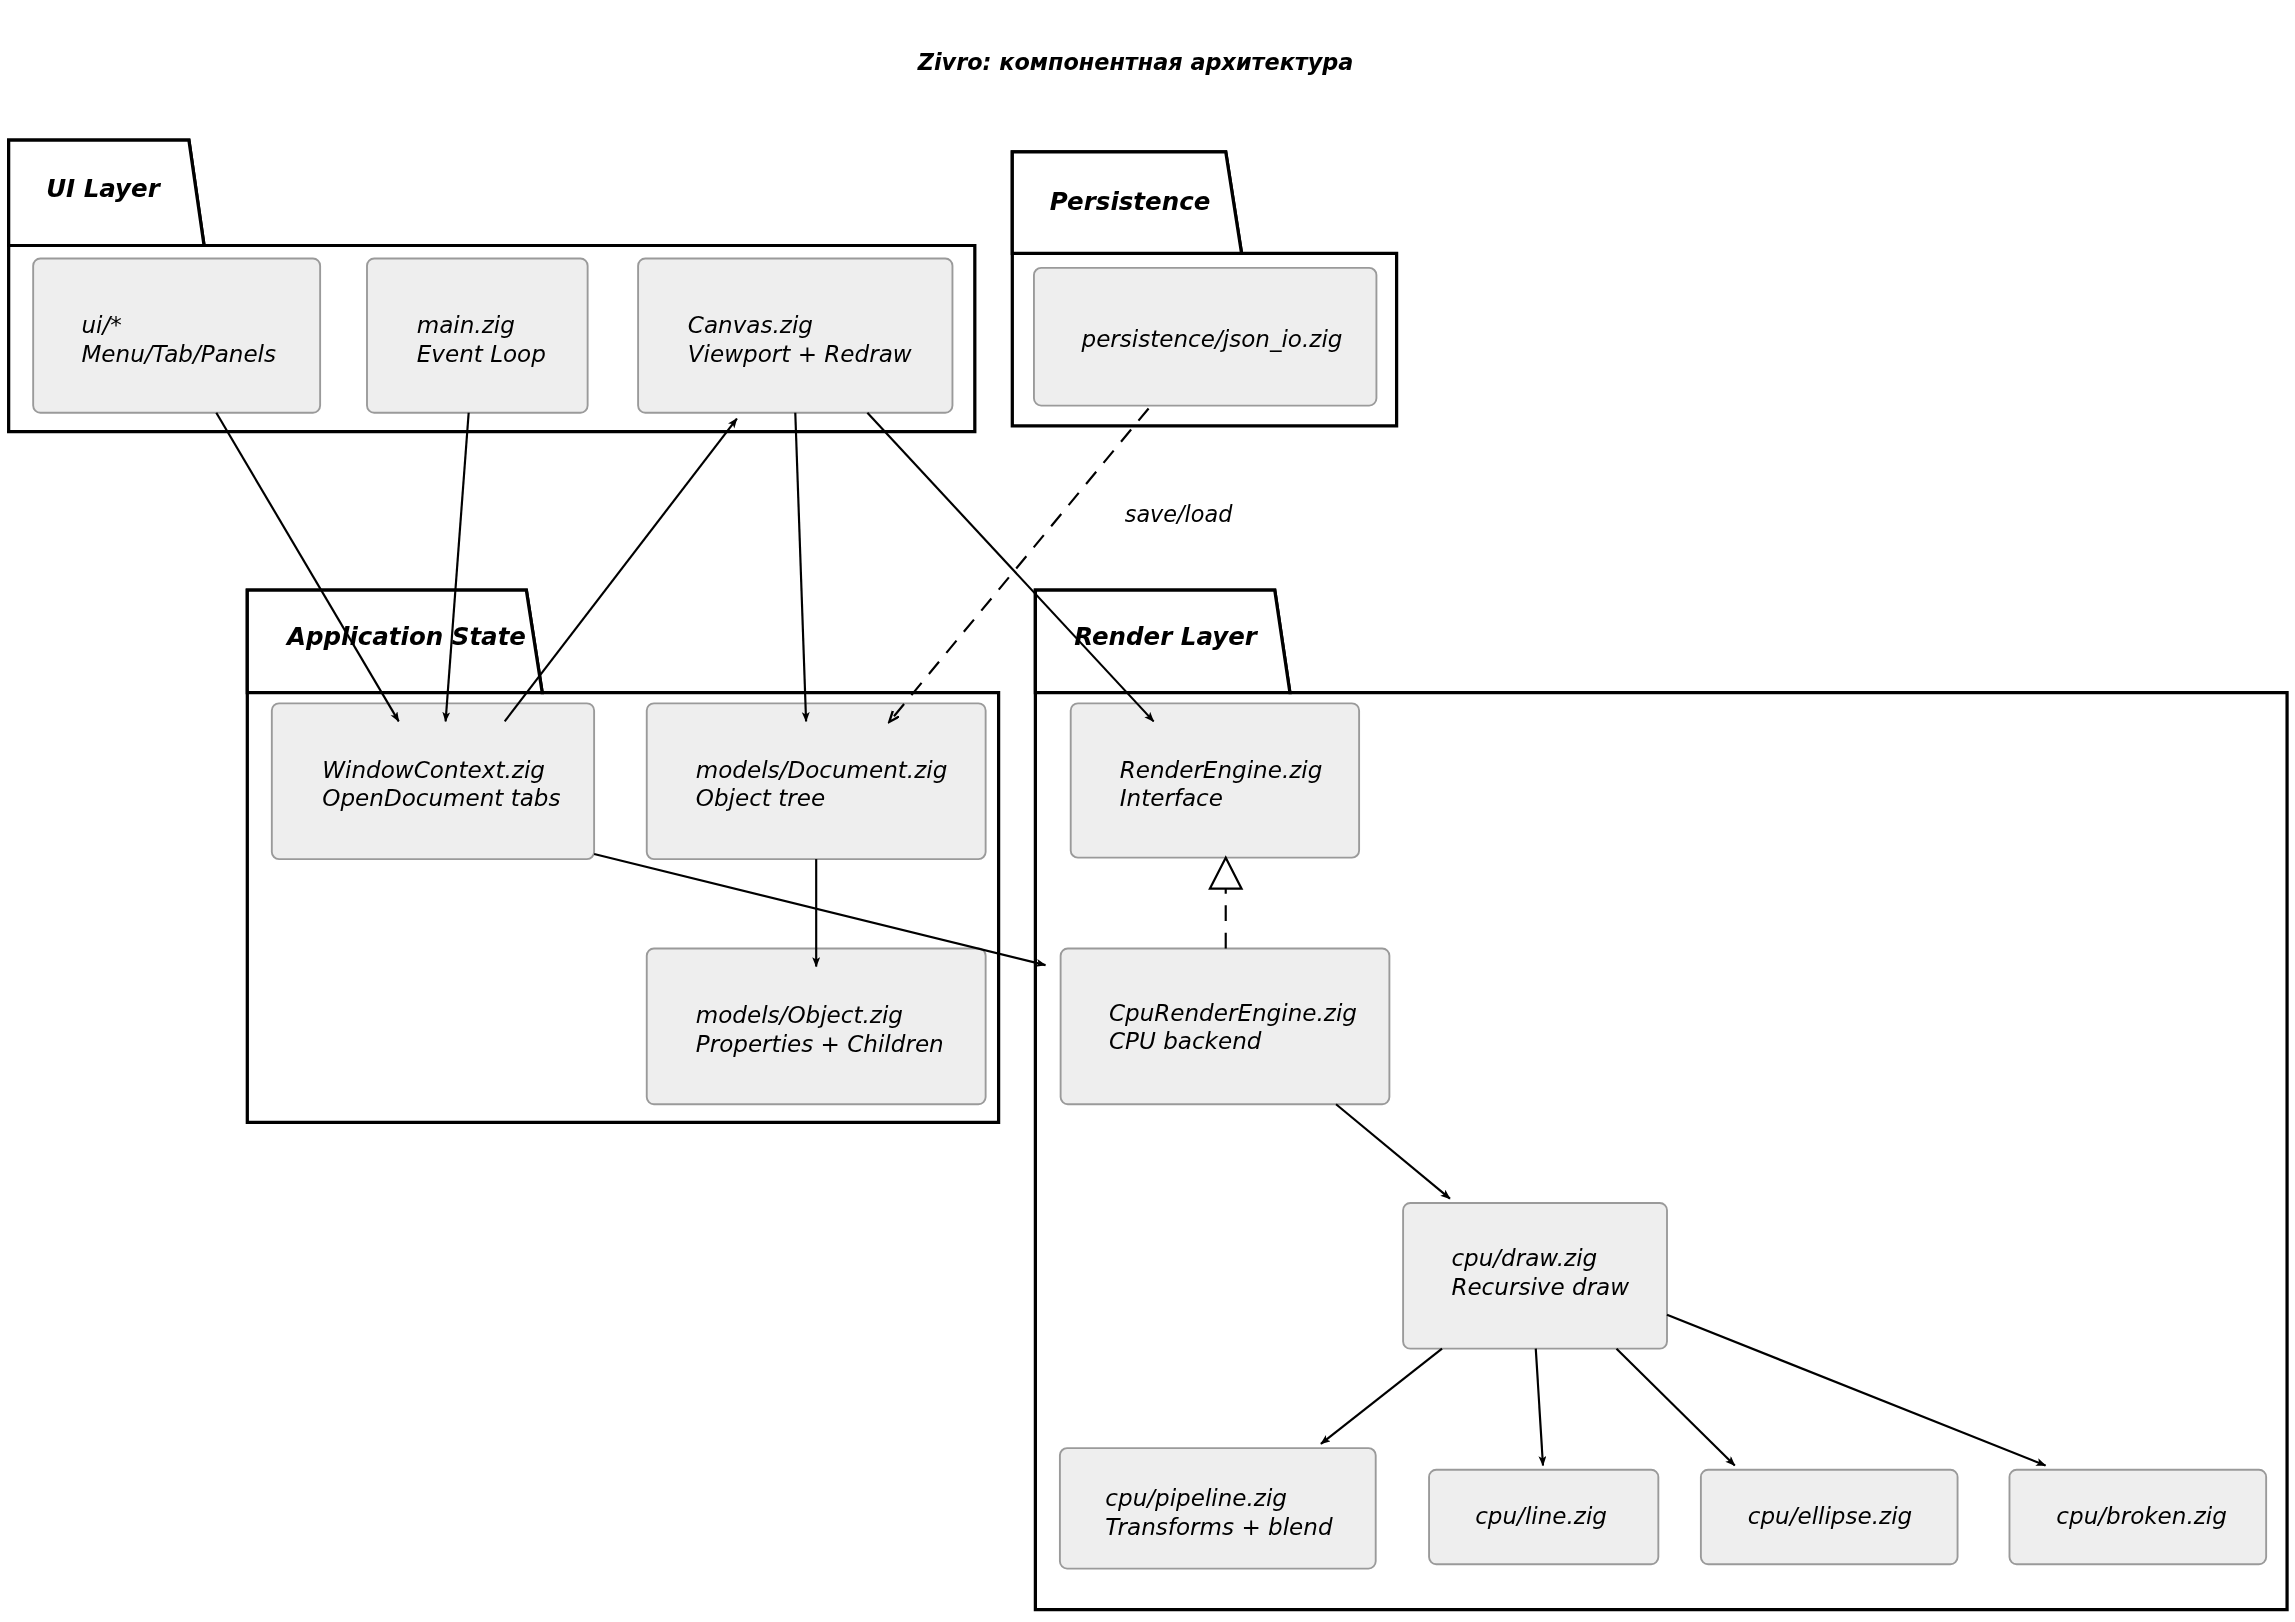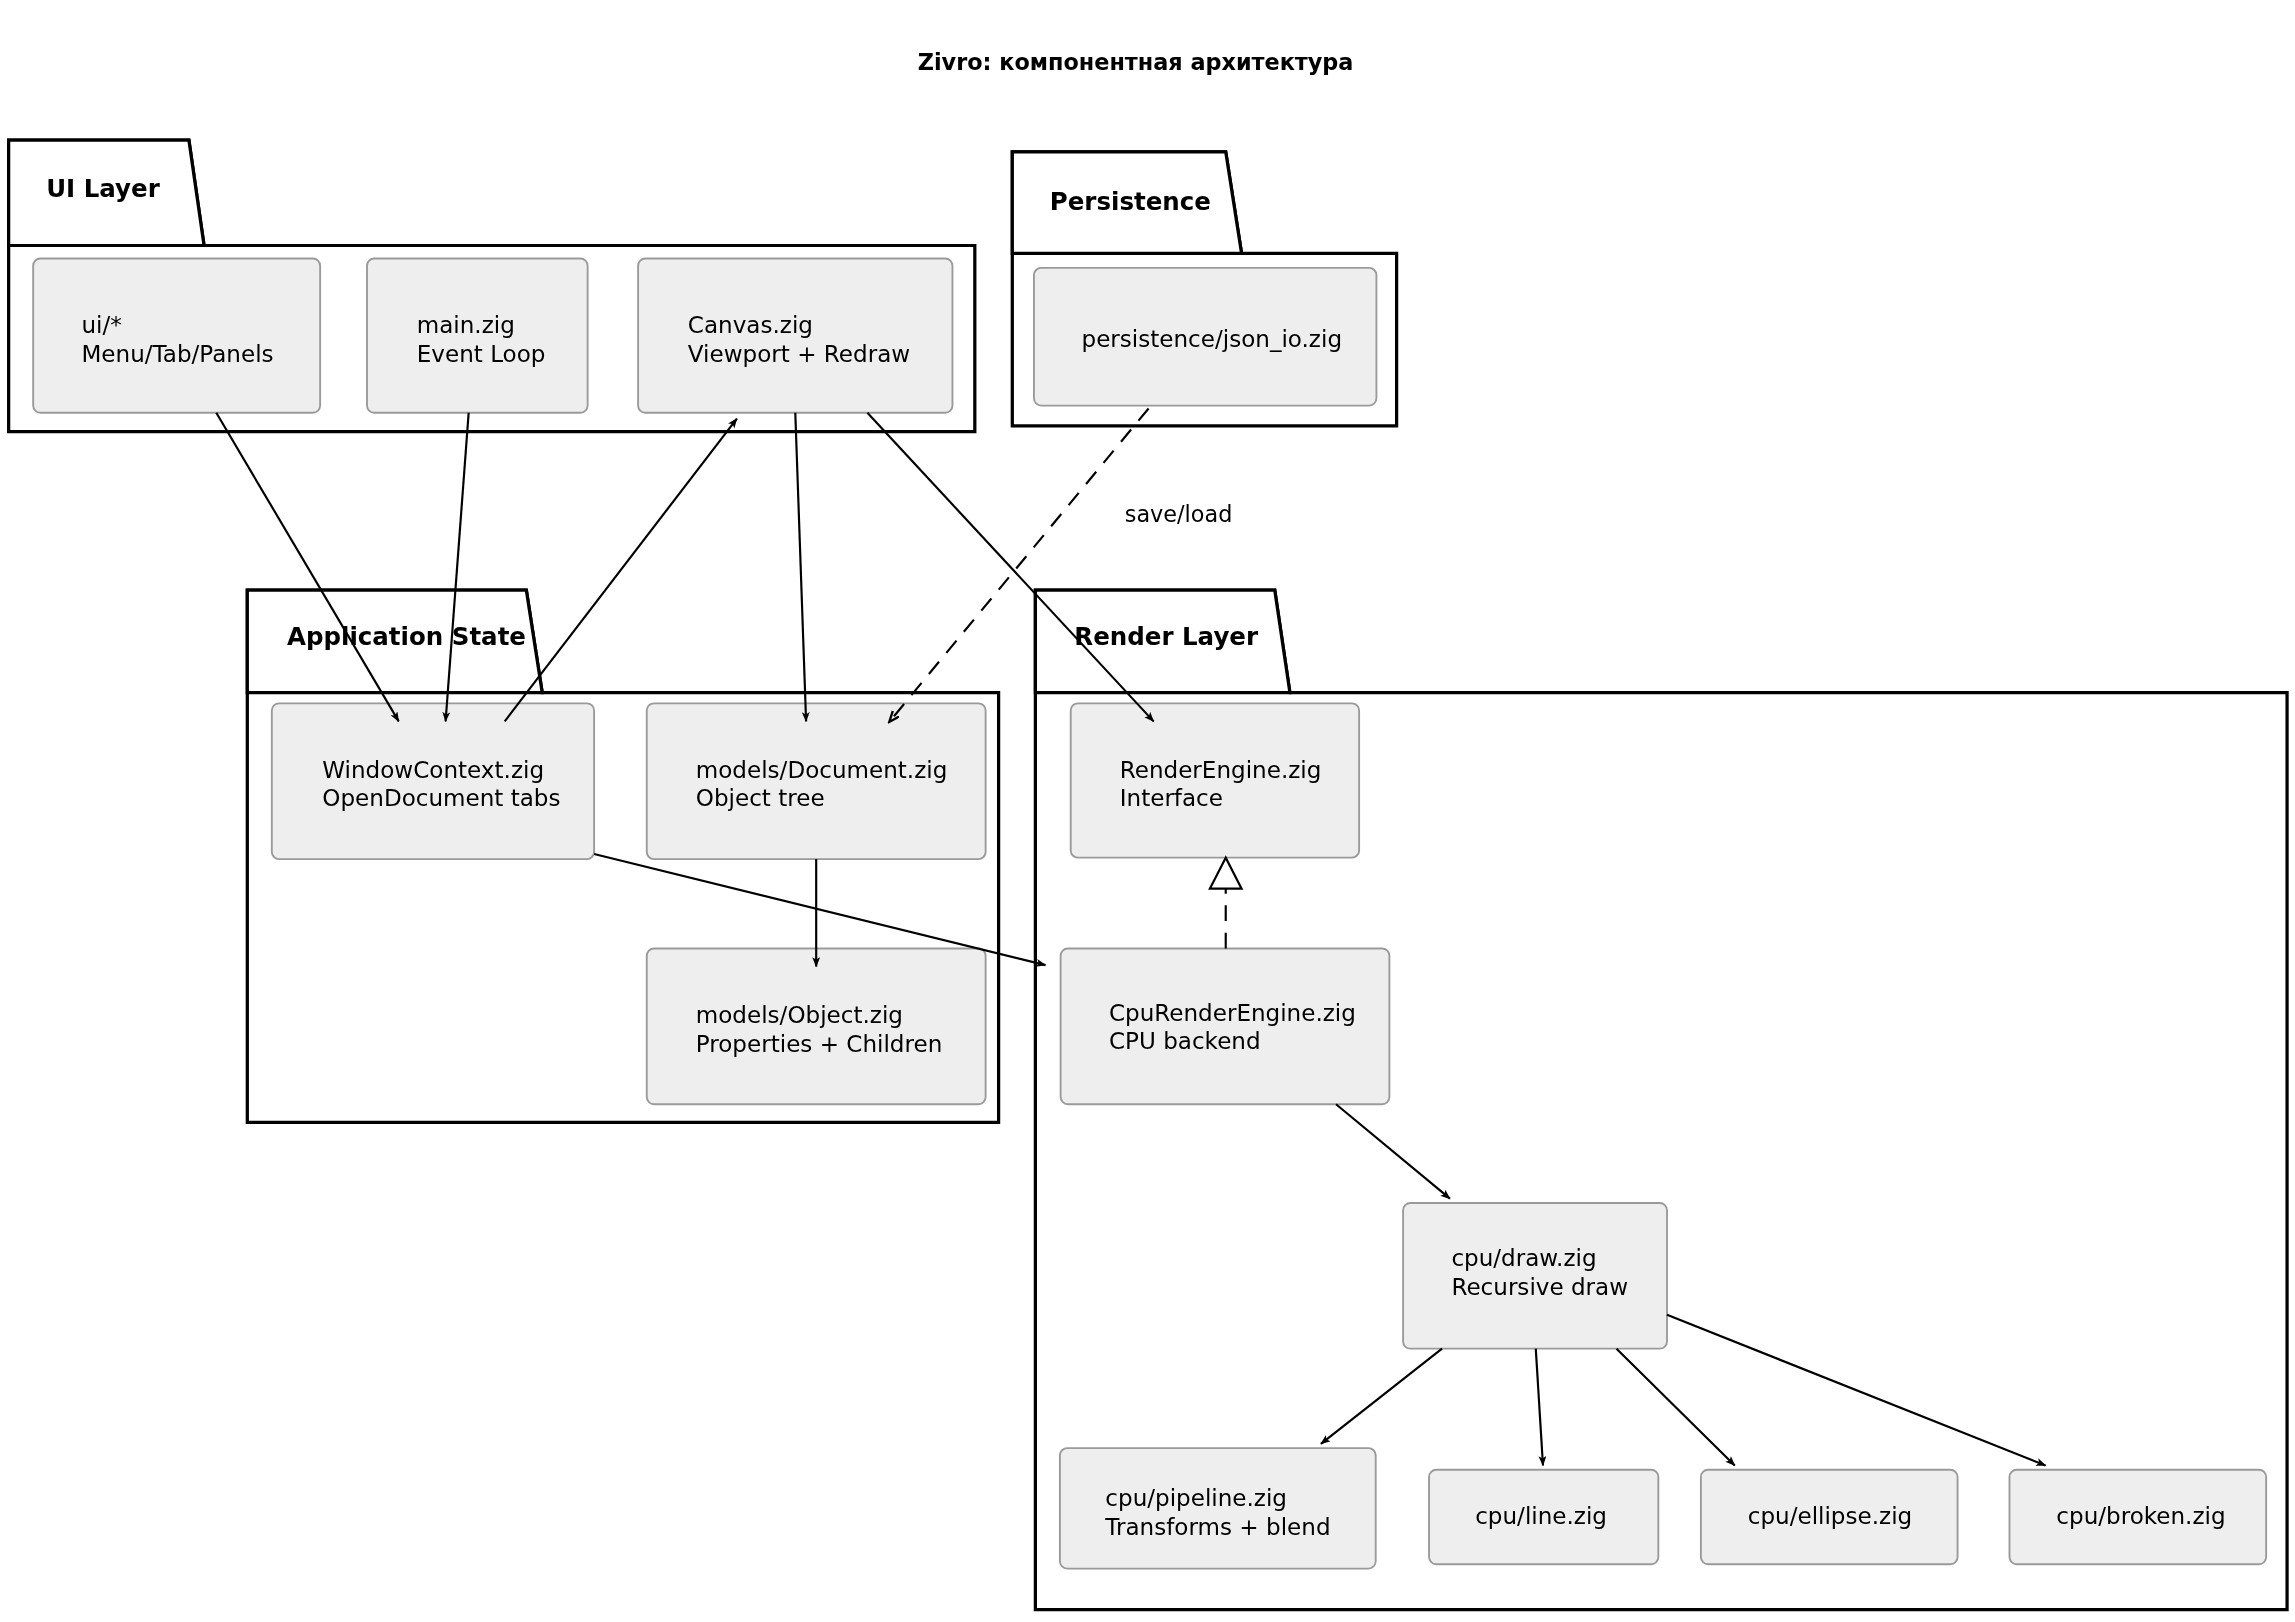--- a/index.html
+++ b/index.html
@@ -1,20 +1,20 @@
 <!DOCTYPE html>
 <html style="font-size:11.5px"><head>
 <meta charset="utf-8">
 <style>
   html,body{margin:0;padding:0;background:#ffffff;}
   body{
     font-family:"DejaVu Sans","Liberation Sans",sans-serif;
     width:2295px;height:1623px;position:relative;overflow:hidden;
   }
-  #stage{position:absolute;left:0;top:0;width:2295px;height:1151px;}
+  #stage{position:absolute;left:0;top:0;width:2295px;height:1151px;font-style:italic;}
   svg#diagram{position:absolute;left:0;top:0;width:2295px;height:1623px;}
 
   .pkg-title{
     font-weight:bold;font-size:34px;fill:#000000;
     font-family:"DejaVu Sans","Liberation Sans",sans-serif;
   }
   .node-text{
     font-size:32px;fill:#000000;
     font-family:"DejaVu Sans","Liberation Sans",sans-serif;
   }

